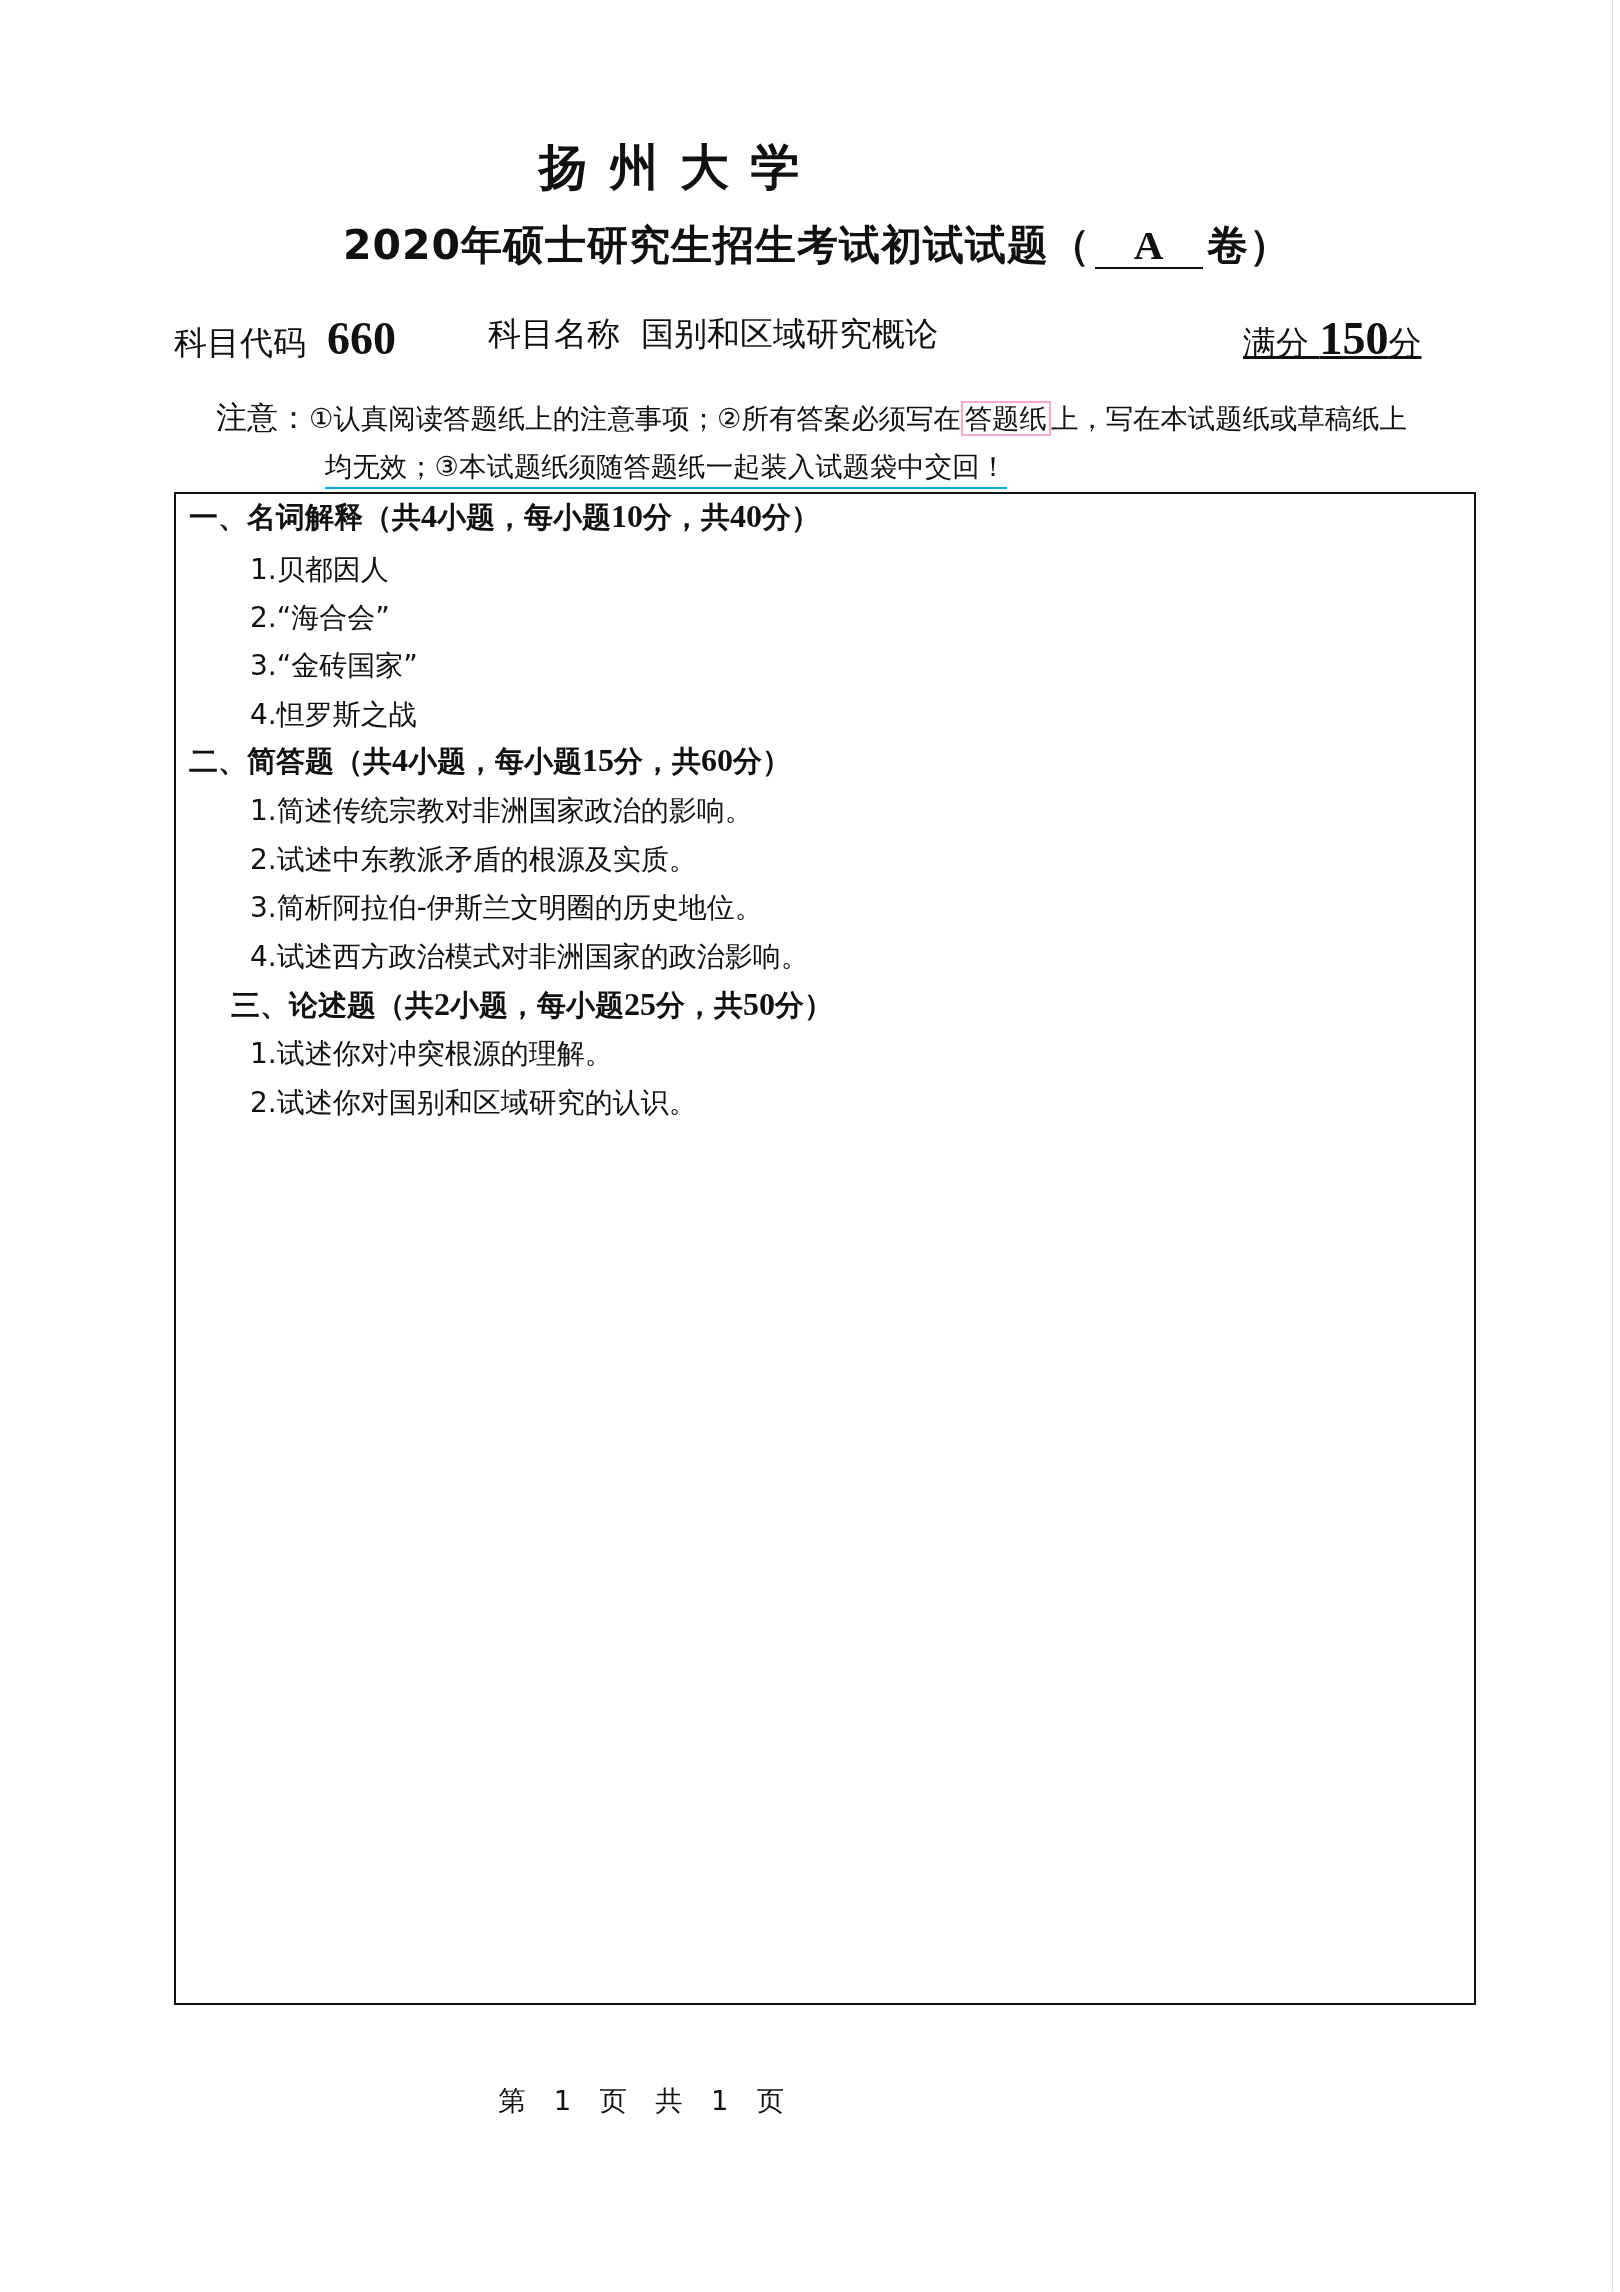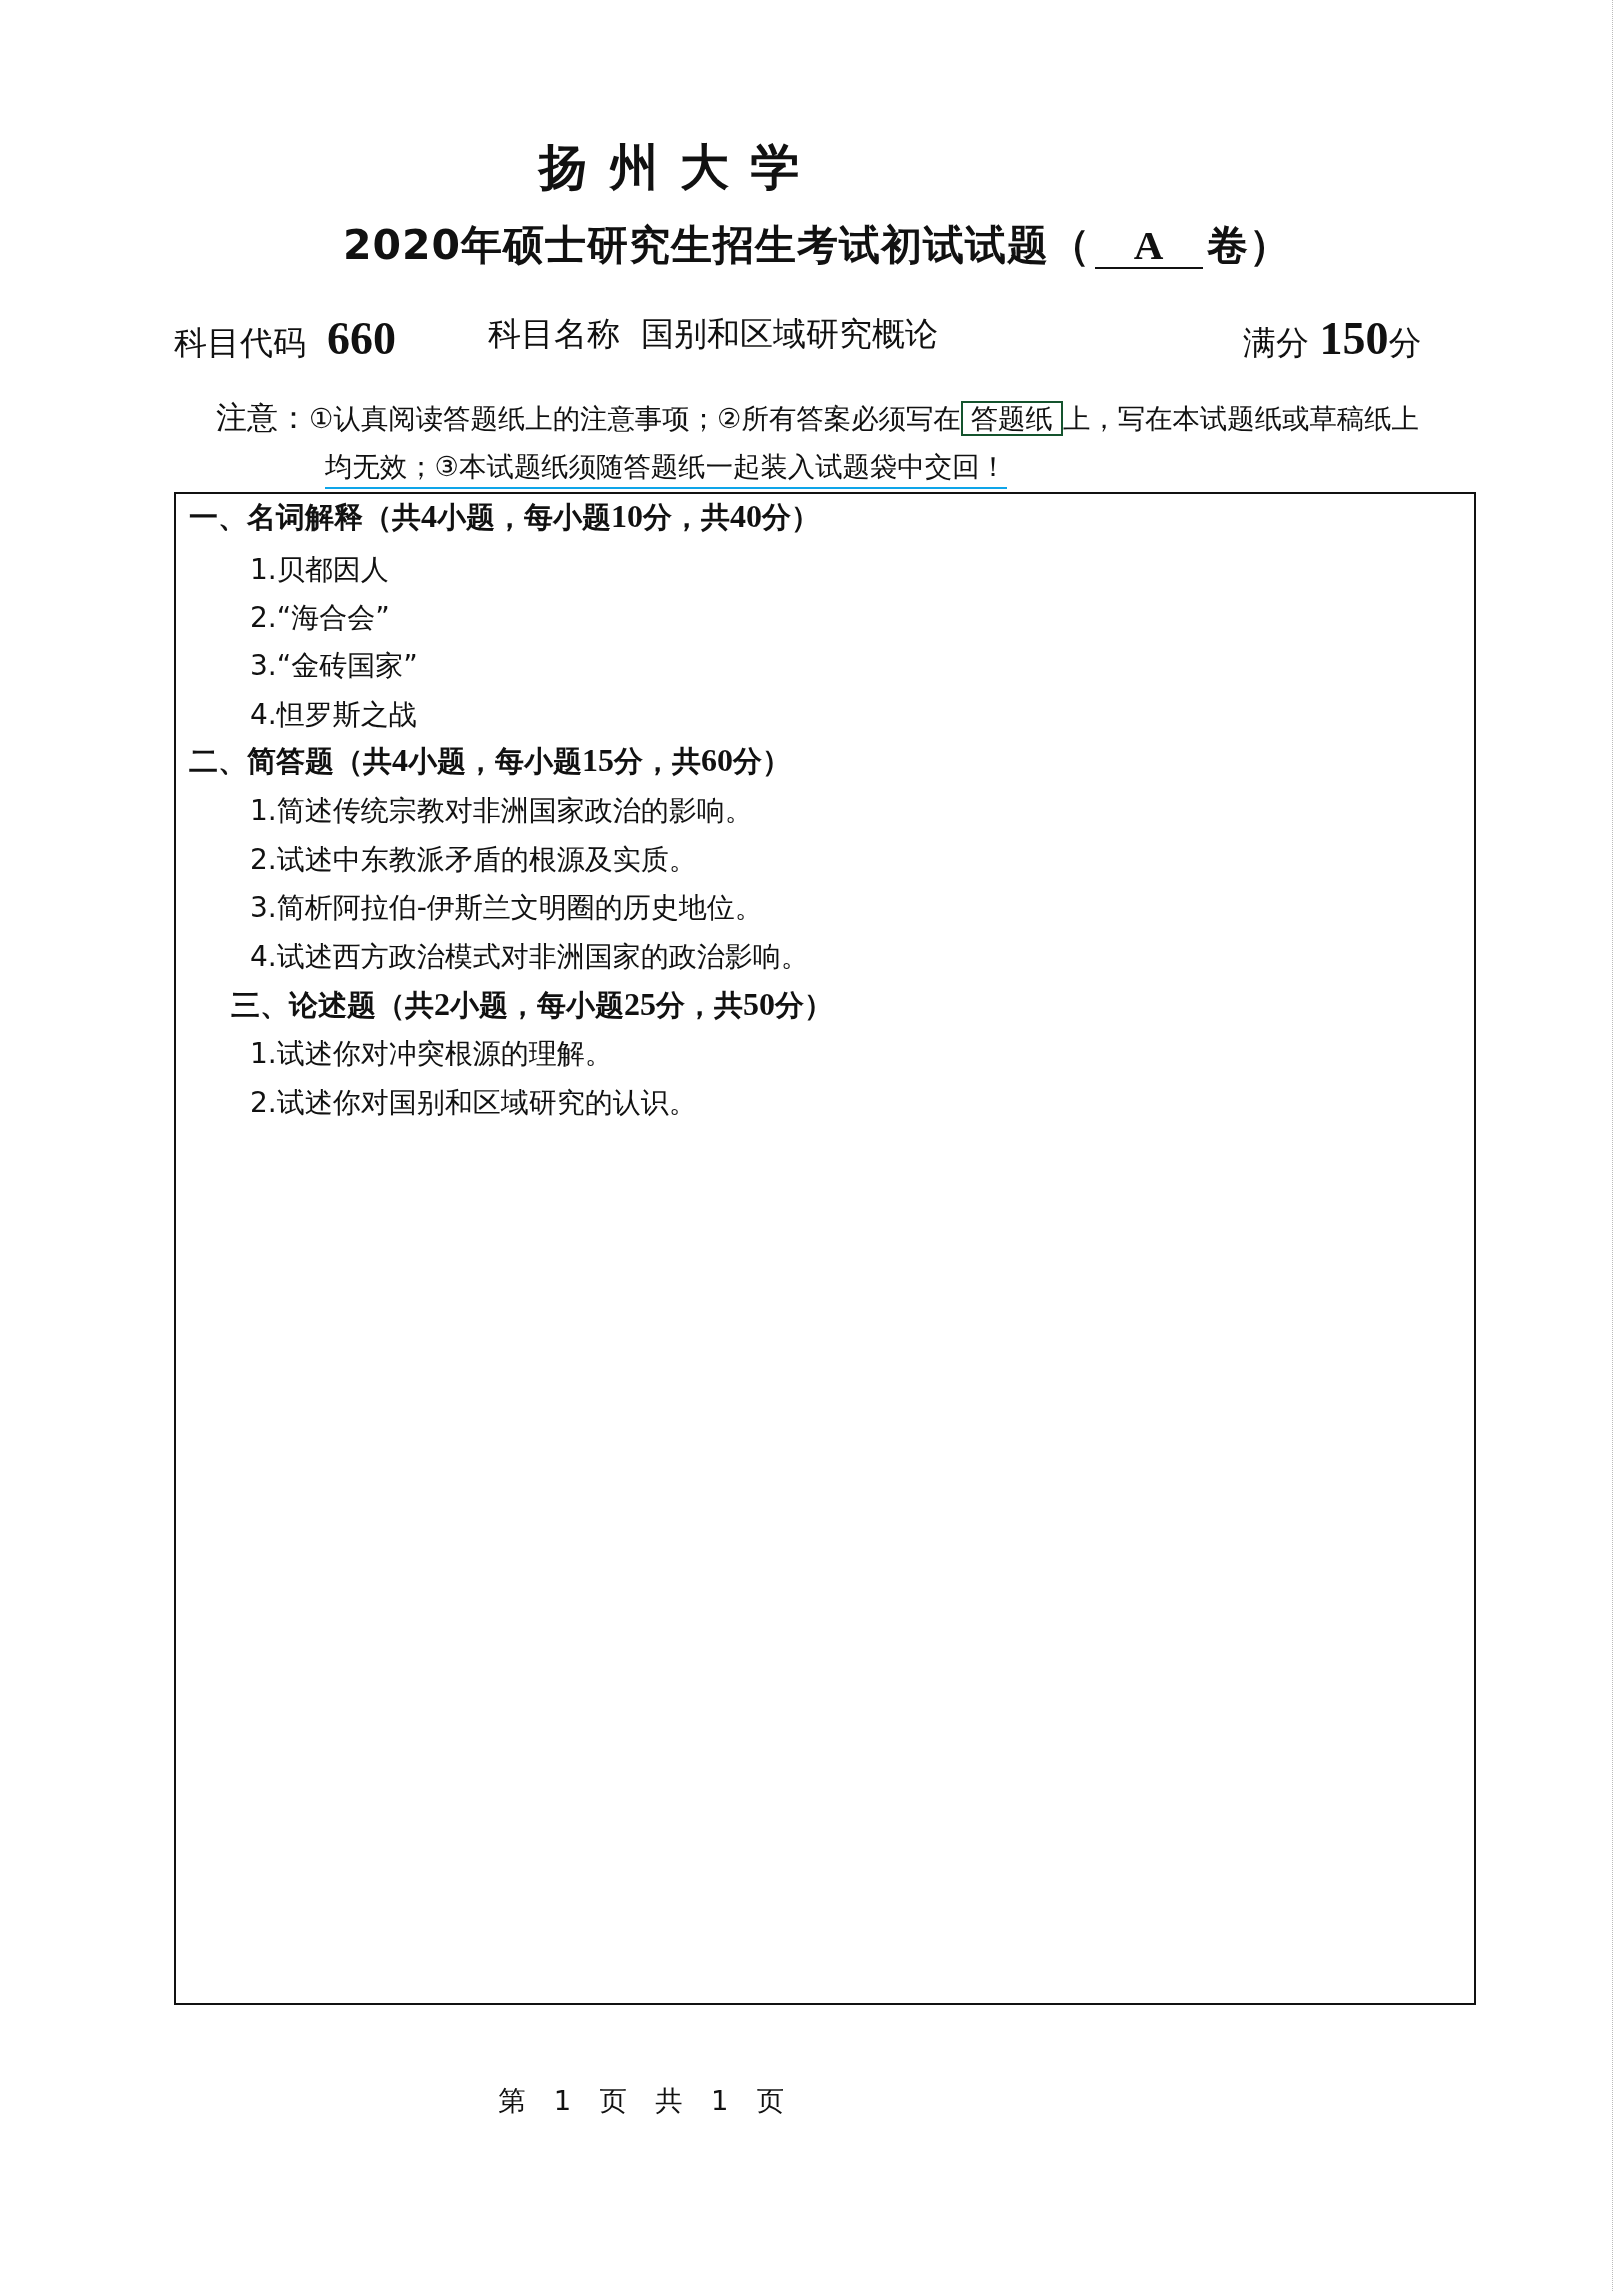--- a/index.html
+++ b/index.html
@@ -18,21 +18,21 @@
     font-family: "DejaVu Sans", sans-serif; letter-spacing: 1px;
   }
   .exam-title .paper {
     display: inline-block; width: 108px; text-align: center;
     border-bottom: 2.9px solid #111; line-height: 1.05; margin: 0 3.9px;
     font-family: "Liberation Serif", serif;
   }
   .meta { top: 312px; font-size: 33px; font-family: "DejaVu Sans", sans-serif; }
   .meta b { font-family: "Liberation Serif", serif; font-weight: bold; font-size: 46px; }
   .notice { font-size: 27.4px; font-family: "DejaVu Sans", sans-serif; }
-  .notice .boxed { border: 2px solid #14532d; padding: 0 8px; }
+  .notice .boxed { border: 2px solid #f9a8d4; padding: 0 2px; }
   .notice-label { font-size: 31px; }
   .notice-line2 { border-bottom: 2px solid #0ea5e9; padding-bottom: 2px; }
   .frame {
     position: absolute; left: 174px; top: 492px; width: 1302px; height: 1513px;
     border: 2.9px solid #111; box-sizing: border-box;
   }
   .sec { position: absolute; left: 189px; font-size: 29px; font-weight: bold;
          font-family: "DejaVu Sans", sans-serif; }
   .sec .num { font-family: "Liberation Serif", serif; font-size: 32px; }
   .q { position: absolute; left: 250px; font-size: 28px; font-family: "DejaVu Sans", sans-serif; }
@@ -51,21 +51,21 @@
 <div class="abs exam-title">
   <span>2020年硕士研究生招生考试初试试题（</span><span class="paper">A</span><span>卷）</span>
 </div>
 
 <div class="abs meta" style="left:174px;">
   <span>科目代码</span>&nbsp;&nbsp;<b>660</b>
 </div>
 <div class="abs meta" style="left:488px;">
   <span>科目名称</span>&nbsp;&nbsp;<span>国别和区域研究概论</span>
 </div>
-<div class="abs meta" style="left:1243px;">
+<div class="abs meta" style="left:1243px;text-decoration:underline;">
   <span>满分</span>&nbsp;<b>150</b><span>分</span>
 </div>
 
 <div class="abs notice" style="left:216px; top:397px;">
   <span class="notice-label">注意：</span><span>①认真阅读答题纸上的注意事项；②所有答案必须写在</span><span class="boxed">答题纸</span><span>上，写在本试题纸或草稿纸上</span>
 </div>
 <div class="abs notice notice-line2" style="left:325px; top:449px;">均无效；③本试题纸须随答题纸一起装入试题袋中交回！</div>
 
 <div class="frame"></div>
 

